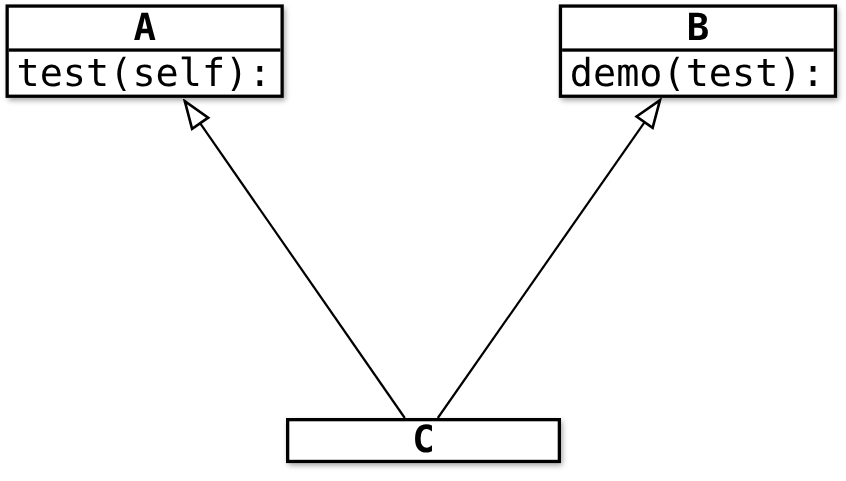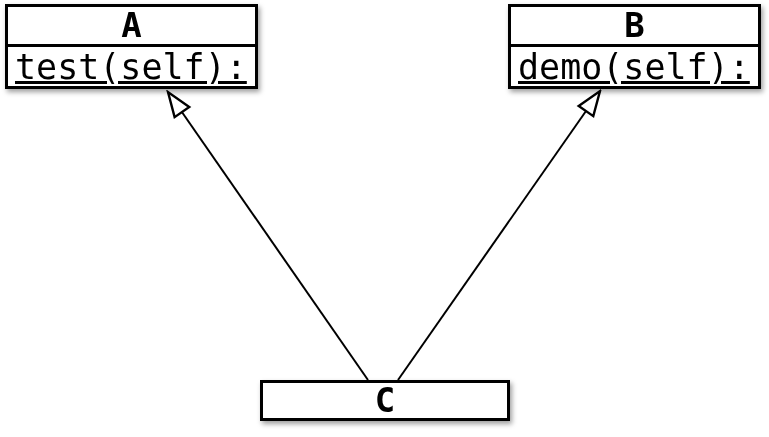--- a/index.html
+++ b/index.html
@@ -47,21 +47,20 @@
   }
   .class-method {
     flex: 1;
     line-height: 40px;
     padding-left: 7px;
     font-size: 35px;
     font-weight: normal;
     color: #000000;
     white-space: nowrap;
     overflow: hidden;
-    text-decoration: underline;
   }
   .box-c .class-title {
     border-bottom: none;
     height: 35px;
     line-height: 35px;
   }
 </style>
 </head>
 <body>
 
@@ -77,20 +76,20 @@
     <line x1="398" y1="380" x2="600" y2="91" stroke="#000000" stroke-width="2" marker-end="url(#hollowArrow)"></line>
   </svg>
 
   <div class="class-box box-a">
     <div class="class-title">A</div>
     <div class="class-method">test(self):</div>
   </div>
 
   <div class="class-box box-b">
     <div class="class-title">B</div>
-    <div class="class-method">demo(self):</div>
+    <div class="class-method">demo(test):</div>
   </div>
 
   <div class="class-box box-c">
     <div class="class-title">C</div>
   </div>
 
 </div>
 
 </body></html>

